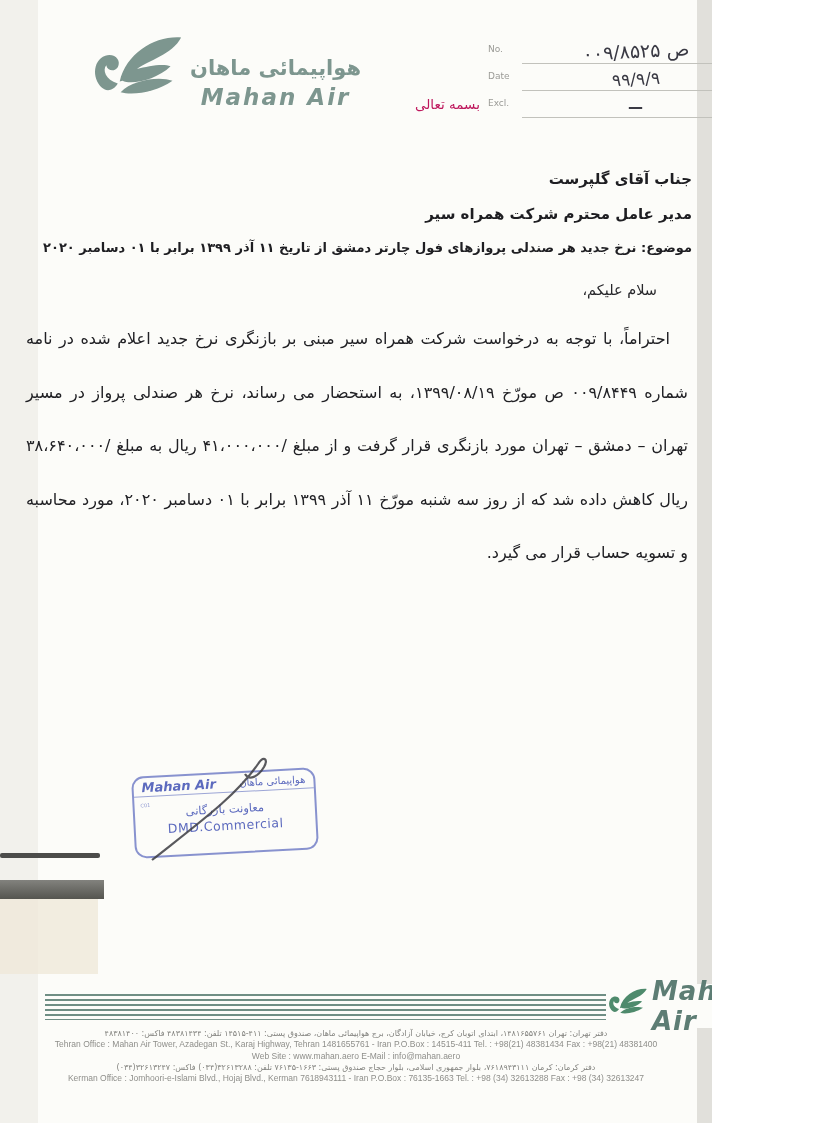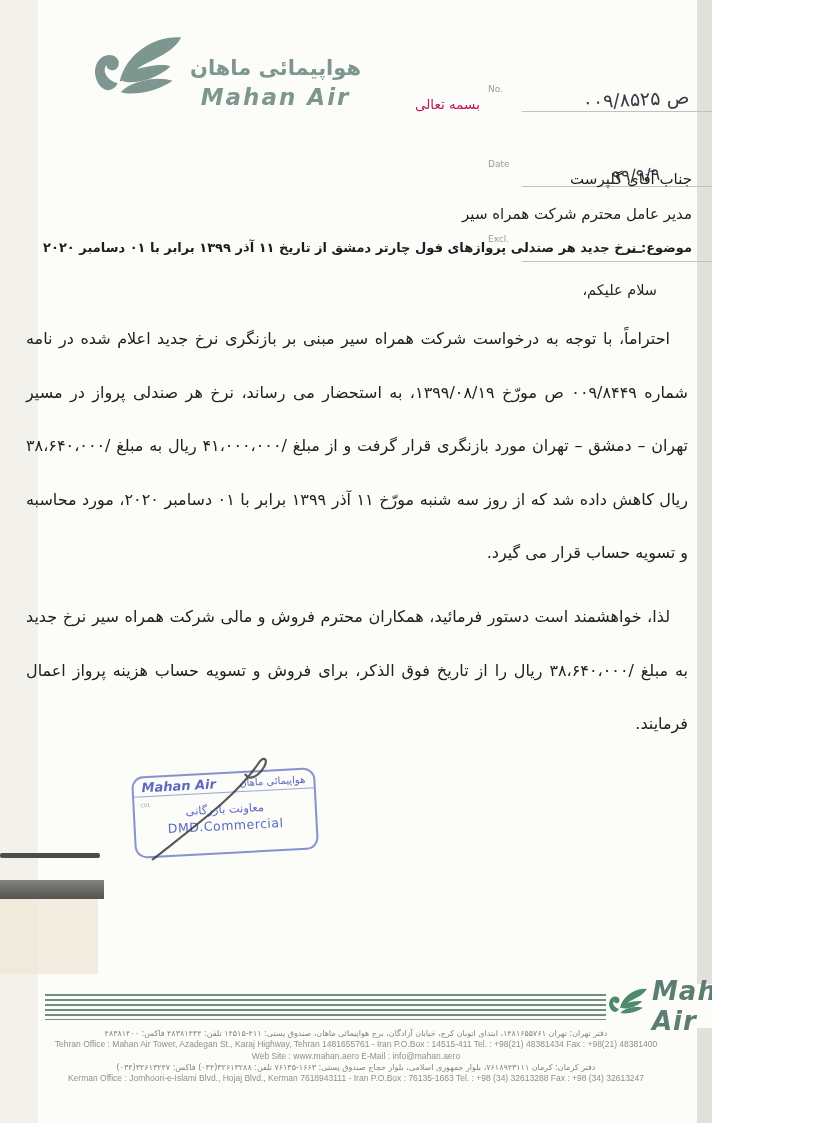--- a/index.html
+++ b/index.html
@@ -17,30 +17,30 @@
   
   .logo{position:absolute;left:88px;top:30px;display:flex;align-items:flex-start;gap:6px;color:#7d968f;}
   .logo .txtcol{display:flex;flex-direction:column;align-items:center;margin-top:26px;}
   .logo .fa{font-size:21px;font-weight:bold;direction:rtl;letter-spacing:1px;}
   .logo .en{font-size:23px;font-weight:bold;font-style:italic;letter-spacing:2px;margin-top:4px;}
 
   .bismillah{position:absolute;left:415px;top:96px;font-size:13.5px;color:#be185d;direction:rtl;text-align:right;}
 
   
   .fields{position:absolute;left:488px;top:36px;width:303px;}
-  .frow{display:flex;align-items:flex-start;height:27px;margin-top:48px;}
+  .frow{display:flex;align-items:center;height:27px;}
   .frow .en{width:34px;font-size:9px;color:#9a9a96;padding-bottom:1px;}
   .frow .line{flex:1;border-bottom:1px solid #c2c2bc;position:relative;height:100%;}
   .frow .fa{width:38px;font-size:16px;color:#6b6b66;text-align:left;direction:rtl;padding-bottom:1px;padding-right:4px;}
   .hw{position:absolute;bottom:1px;left:50%;transform:translateX(-50%) rotate(-3deg);font-size:19px;color:#3a3a44;white-space:nowrap;direction:rtl;}
   .hw.date{font-size:17px;letter-spacing:4px;}
   .hw.dash{font-size:15px;font-weight:bold;transform:translateX(-50%);}
 
   
-  .recipient{position:absolute;right:20px;top:162px;direction:rtl;text-align:right;font-weight:normal;font-size:15px;line-height:2.3;color:#1e1e22;}
+  .recipient{position:absolute;right:20px;top:162px;direction:rtl;text-align:right;font-weight:bold;font-size:15px;line-height:2.3;color:#1e1e22;}
   .subject{position:absolute;right:20px;top:240px;direction:rtl;font-weight:bold;font-size:13px;color:#1e1e22;white-space:nowrap;}
   .greeting{position:absolute;right:55px;top:282px;direction:rtl;font-size:14.5px;color:#27272b;}
 
   
   .body-text{position:absolute;left:26px;right:24px;top:312px;direction:rtl;text-align:justify;color:#212125;font-size:16px;line-height:3.35;}
   .body-text p{margin:0 0 10px 0;text-indent:18px;}
 
   
   .sig{position:absolute;left:122px;top:690px;width:200px;direction:rtl;text-align:center;color:#1e1e22;}
   .sig .thanks{font-size:13px;margin-bottom:16px;}
@@ -125,21 +125,20 @@
     <div>جناب آقای گلپرست</div>
     <div>مدیر عامل محترم شرکت همراه سیر</div>
   </div>
 
   <div class="subject">موضوع: نرخ جدید هر صندلی  پروازهای فول چارتر دمشق از تاریخ ۱۱ آذر ۱۳۹۹ برابر با ۰۱ دسامبر ۲۰۲۰</div>
 
   <div class="greeting">سلام علیکم،</div>
 
   <div class="body-text">
     <p>احتراماً، با توجه به درخواست شرکت همراه سیر مبنی بر بازنگری نرخ جدید اعلام شده در نامه شماره ۰۰۹/۸۴۴۹ ص مورّخ ۱۳۹۹/۰۸/۱۹، به استحضار می رساند، نرخ هر صندلی پرواز در مسیر تهران – دمشق – تهران مورد بازنگری قرار گرفت و از مبلغ /۴۱،۰۰۰،۰۰۰ ریال به مبلغ /۳۸،۶۴۰،۰۰۰ ریال کاهش داده شد که از روز سه شنبه مورّخ ۱۱ آذر ۱۳۹۹ برابر با ۰۱ دسامبر ۲۰۲۰، مورد محاسبه و تسویه حساب قرار می گیرد.</p>
-    <p>لذا، خواهشمند است دستور فرمائید، همکاران محترم فروش و مالی شرکت همراه سیر نرخ جدید به مبلغ /۳۸،۶۴۰،۰۰۰ ریال را از تاریخ فوق الذکر، برای فروش و تسویه حساب هزینه پرواز اعمال فرمایند.</p>
   </div>
 
 
   <div class="stamp">
     <div class="row1">
       <span class="en">Mahan Air</span>
       <span class="fa">هواپیمائی ماهان</span>
     </div>
     <div class="code">C01</div>
     <div class="mid">معاونت بازرگانی</div>

